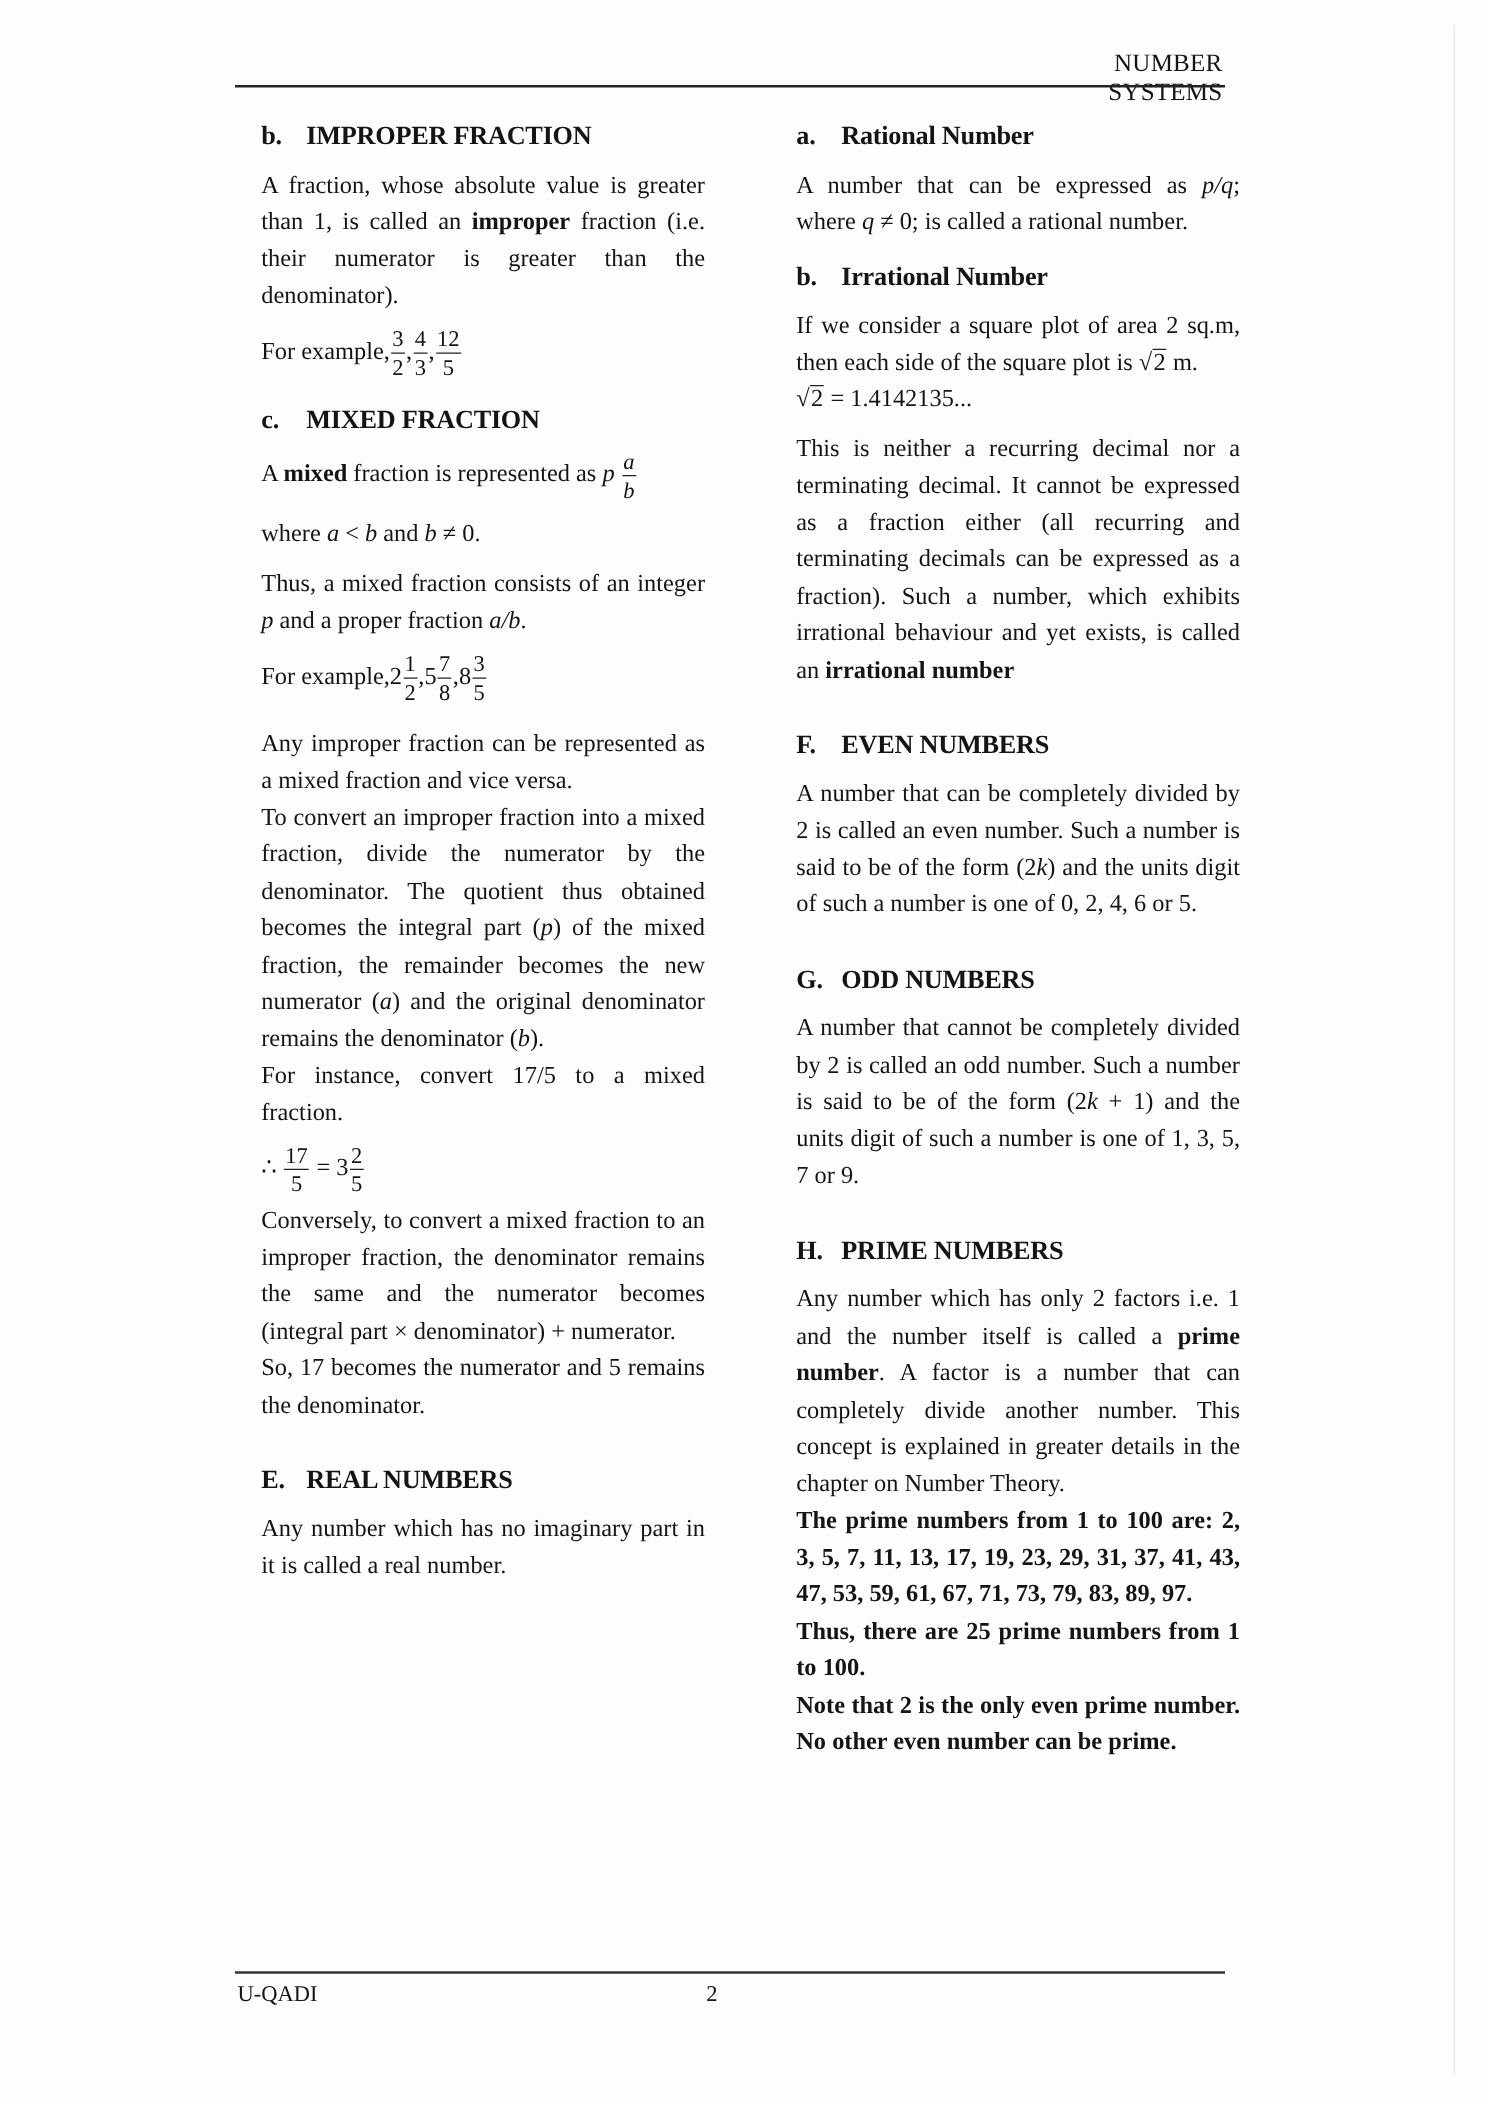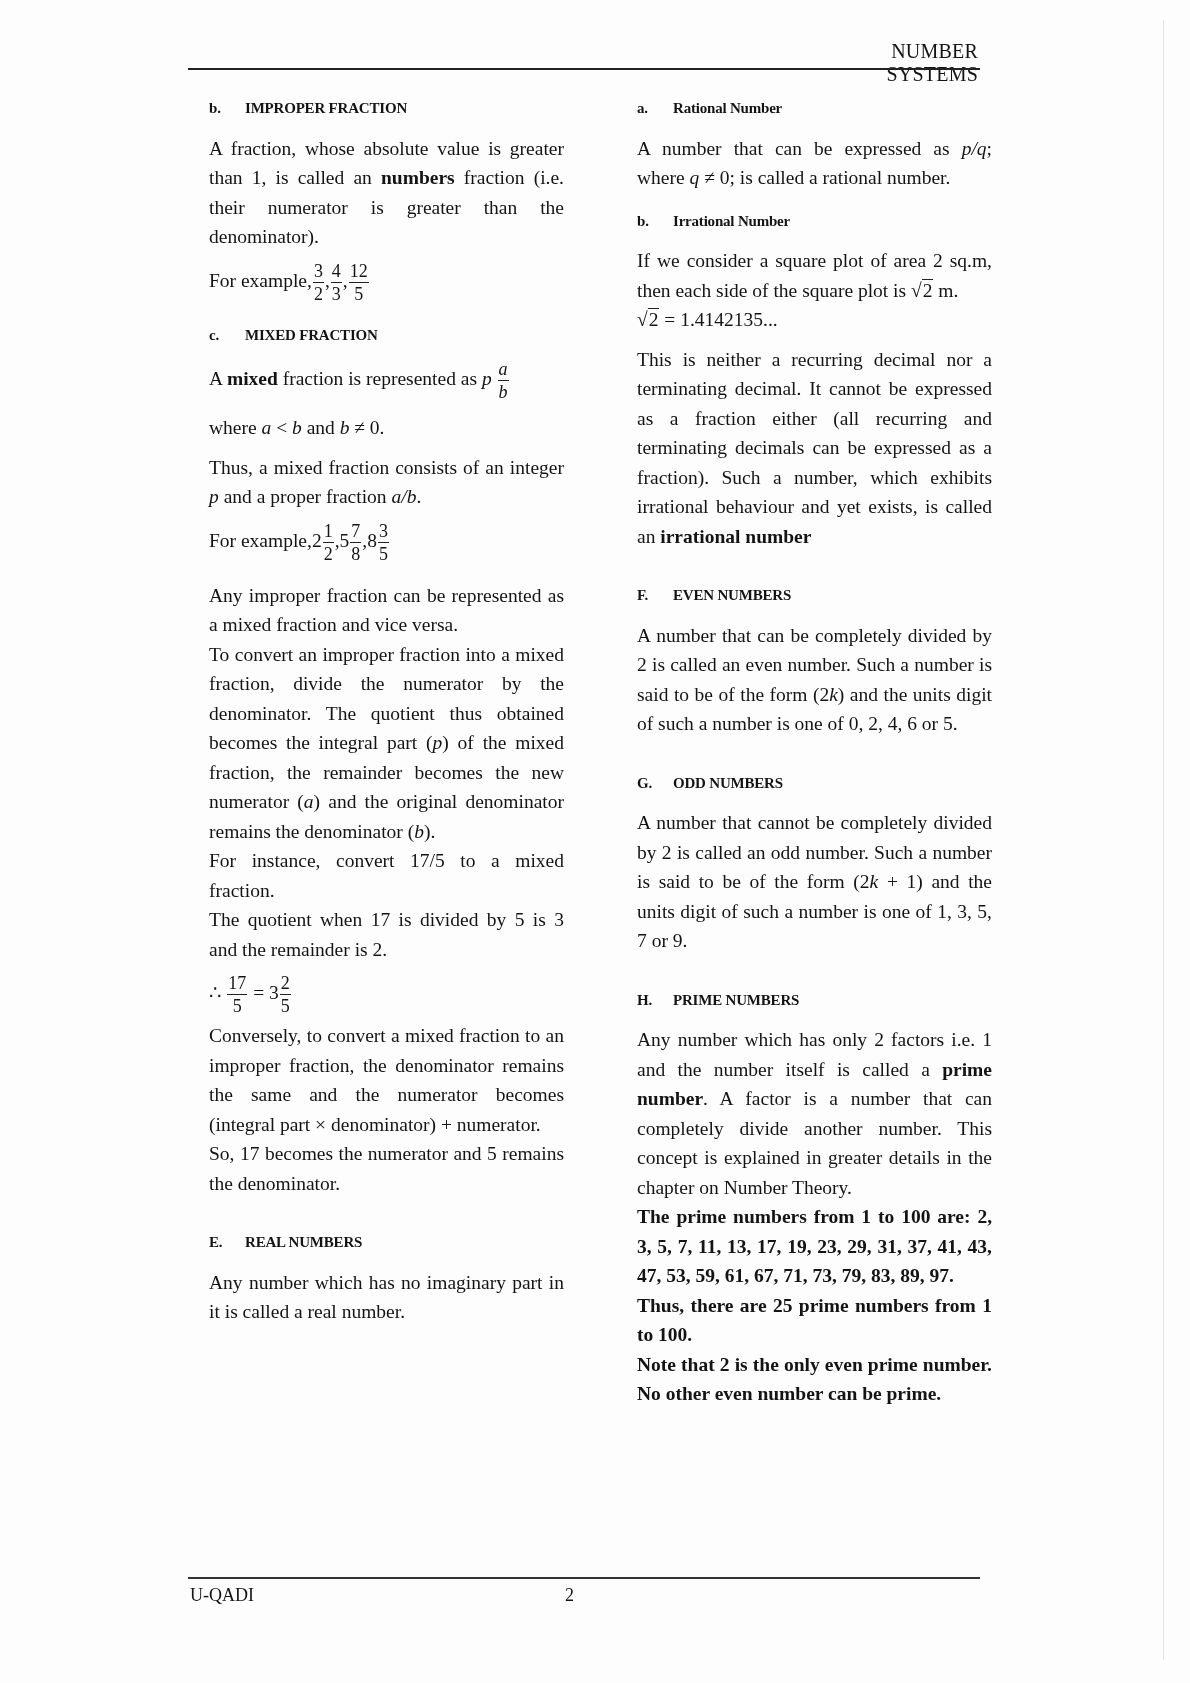--- a/index.html
+++ b/index.html
@@ -10,21 +10,21 @@
   .header-title { position:absolute; left:800px; top:40px; width:178px; text-align:right; font-size:20px; letter-spacing:0.2px; }
   .header-rule { position:absolute; left:188px; top:68px; width:792px; height:2px; background:#222; }
   .footer-rule { position:absolute; left:188px; top:1577px; width:792px; height:2px; background:#333; }
   .footer-left { position:absolute; left:190px; top:1585px; font-size:18px; }
   .footer-num { position:absolute; left:565px; top:1585px; font-size:18px; }
 
   .col { position:absolute; top:94px; width:355px; font-size:19.5px; line-height:29.5px; }
   .col-left { left:209px; }
   .col-right { left:637px; }
 
-  h3 { margin:0 0 10px 0; font-size:15px; font-weight:bold; line-height:29.5px; letter-spacing:-0.2px; }
+  h3 { margin:0 0 10px 0; font-size:21px; font-weight:bold; line-height:29.5px; letter-spacing:-0.2px; }
   h3 .lbl { display:inline-block; width:36px; }
   p { margin:0 0 10px 0; text-align:justify; }
   p.tight { margin-bottom:0; }
   .gap { height:20px; }
   b { font-weight:bold; }
   i { font-style:italic; }
 
   .frac { display:inline-block; vertical-align:middle; text-align:center; line-height:1; margin:0 1px; }
   .frac .num { display:block; font-size:18px; padding:0 1px 2px 1px; border-bottom:1.2px solid #222; }
   .frac .den { display:block; font-size:18px; padding-top:2px; }
@@ -39,38 +39,37 @@
   <div class="edge-line"></div>
 
   <div class="header-title">NUMBER SYSTEMS</div>
   <div class="header-rule"></div>
 
   <div class="col col-left">
 
     <h3>
       <span class="lbl">b.</span><span>IMPROPER FRACTION</span>
     </h3>
-    <p><span>A fraction, whose absolute value is greater than 1, is called an </span><b>numbers</b><span> fraction (i.e. their numerator is greater than the denominator).</span></p>
+    <p><span>A fraction, whose absolute value is greater than 1, is called an </span><b>improper</b><span> fraction (i.e. their numerator is greater than the denominator).</span></p>
     <div class="example-line">
       <span>For example,</span><span class="frac"><span class="num">3</span><span class="den">2</span></span>,<span class="frac"><span class="num">4</span><span class="den">3</span></span>,<span class="frac"><span class="num">12</span><span class="den">5</span></span>
     </div>
 
     <h3>
       <span class="lbl">c.</span><span>MIXED FRACTION</span>
     </h3>
     <p style="margin-bottom:12px"><span>A </span><b>mixed</b><span> fraction is represented as </span><i>p</i> <span class="frac"><i class="num">a</i><i class="den">b</i></span></p>
     <p><span>where </span><i>a</i><span> &lt; </span><i>b</i><span> and </span><i>b</i><span> ≠ 0.</span></p>
     <p><span>Thus, a mixed fraction consists of an integer </span><i>p</i><span> and a proper fraction </span><i>a/b</i><span>.</span></p>
     <div class="example-line">
       <span>For example,</span><span>2</span><span class="frac"><span class="num">1</span><span class="den">2</span></span>,<span>5</span><span class="frac"><span class="num">7</span><span class="den">8</span></span>,<span>8</span><span class="frac"><span class="num">3</span><span class="den">5</span></span>
     </div>
     <p class="tight">Any improper fraction can be represented as a mixed fraction and vice versa.</p>
     <p class="tight"><span>To convert an improper fraction into a mixed fraction, divide the numerator by the denominator. The quotient thus obtained becomes the integral part (</span><i>p</i><span>) of the mixed fraction, the remainder becomes the new numerator (</span><i>a</i><span>) and the original denominator remains the denominator (</span><i>b</i><span>).</span></p>
     <p class="tight">For instance, convert 17/5 to a mixed fraction.</p>
-    <p class="tight">The quotient when 17 is divided by 5 is 3 and the remainder is 2.</p>
     <div class="example-line" style="margin:10px 0 6px 0">
       <span>∴</span> <span class="frac"><span class="num">17</span><span class="den">5</span></span> <span>=</span> <span>3</span><span class="frac"><span class="num">2</span><span class="den">5</span></span>
     </div>
     <p class="tight">Conversely, to convert a mixed fraction to an improper fraction, the denominator remains the same and the numerator becomes (integral part × denominator) + numerator.</p>
     <p>So, 17 becomes the numerator and 5 remains the denominator.</p>
     <div class="gap"></div>
 
     <h3>
       <span class="lbl">E.</span><span>REAL NUMBERS</span>
     </h3>

